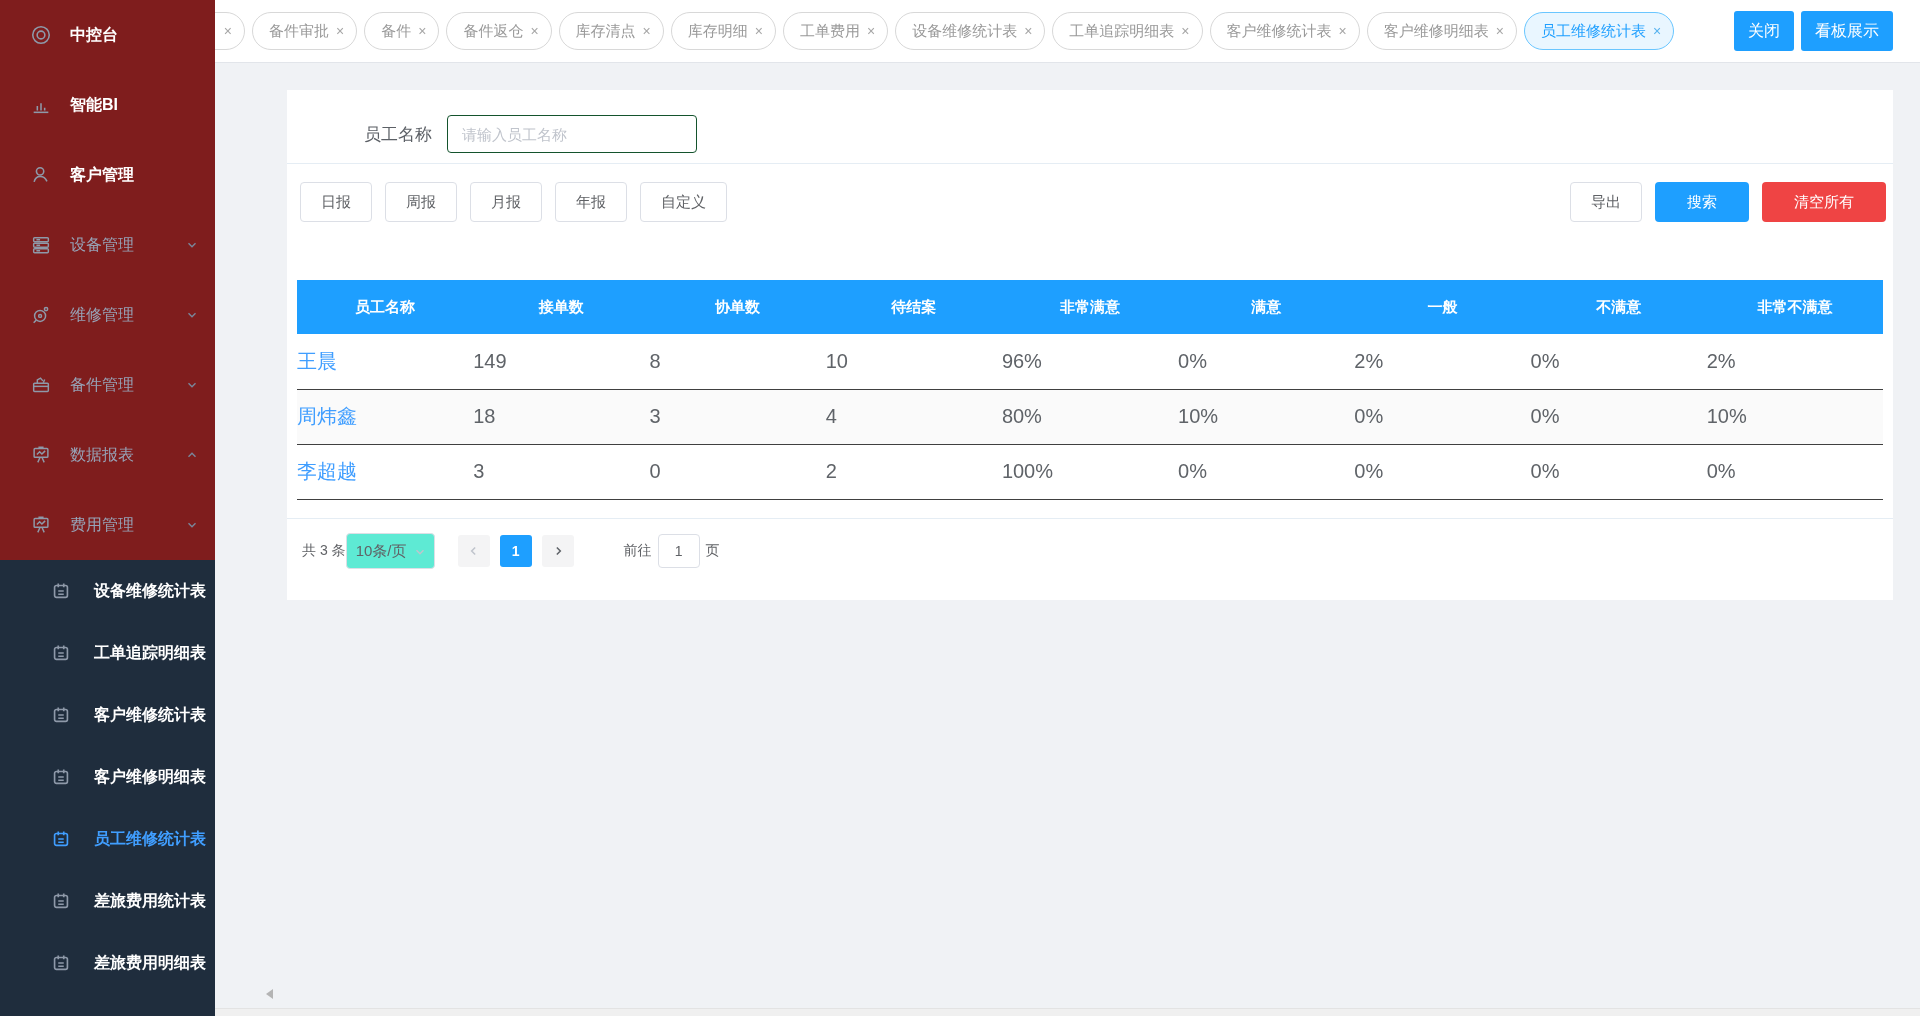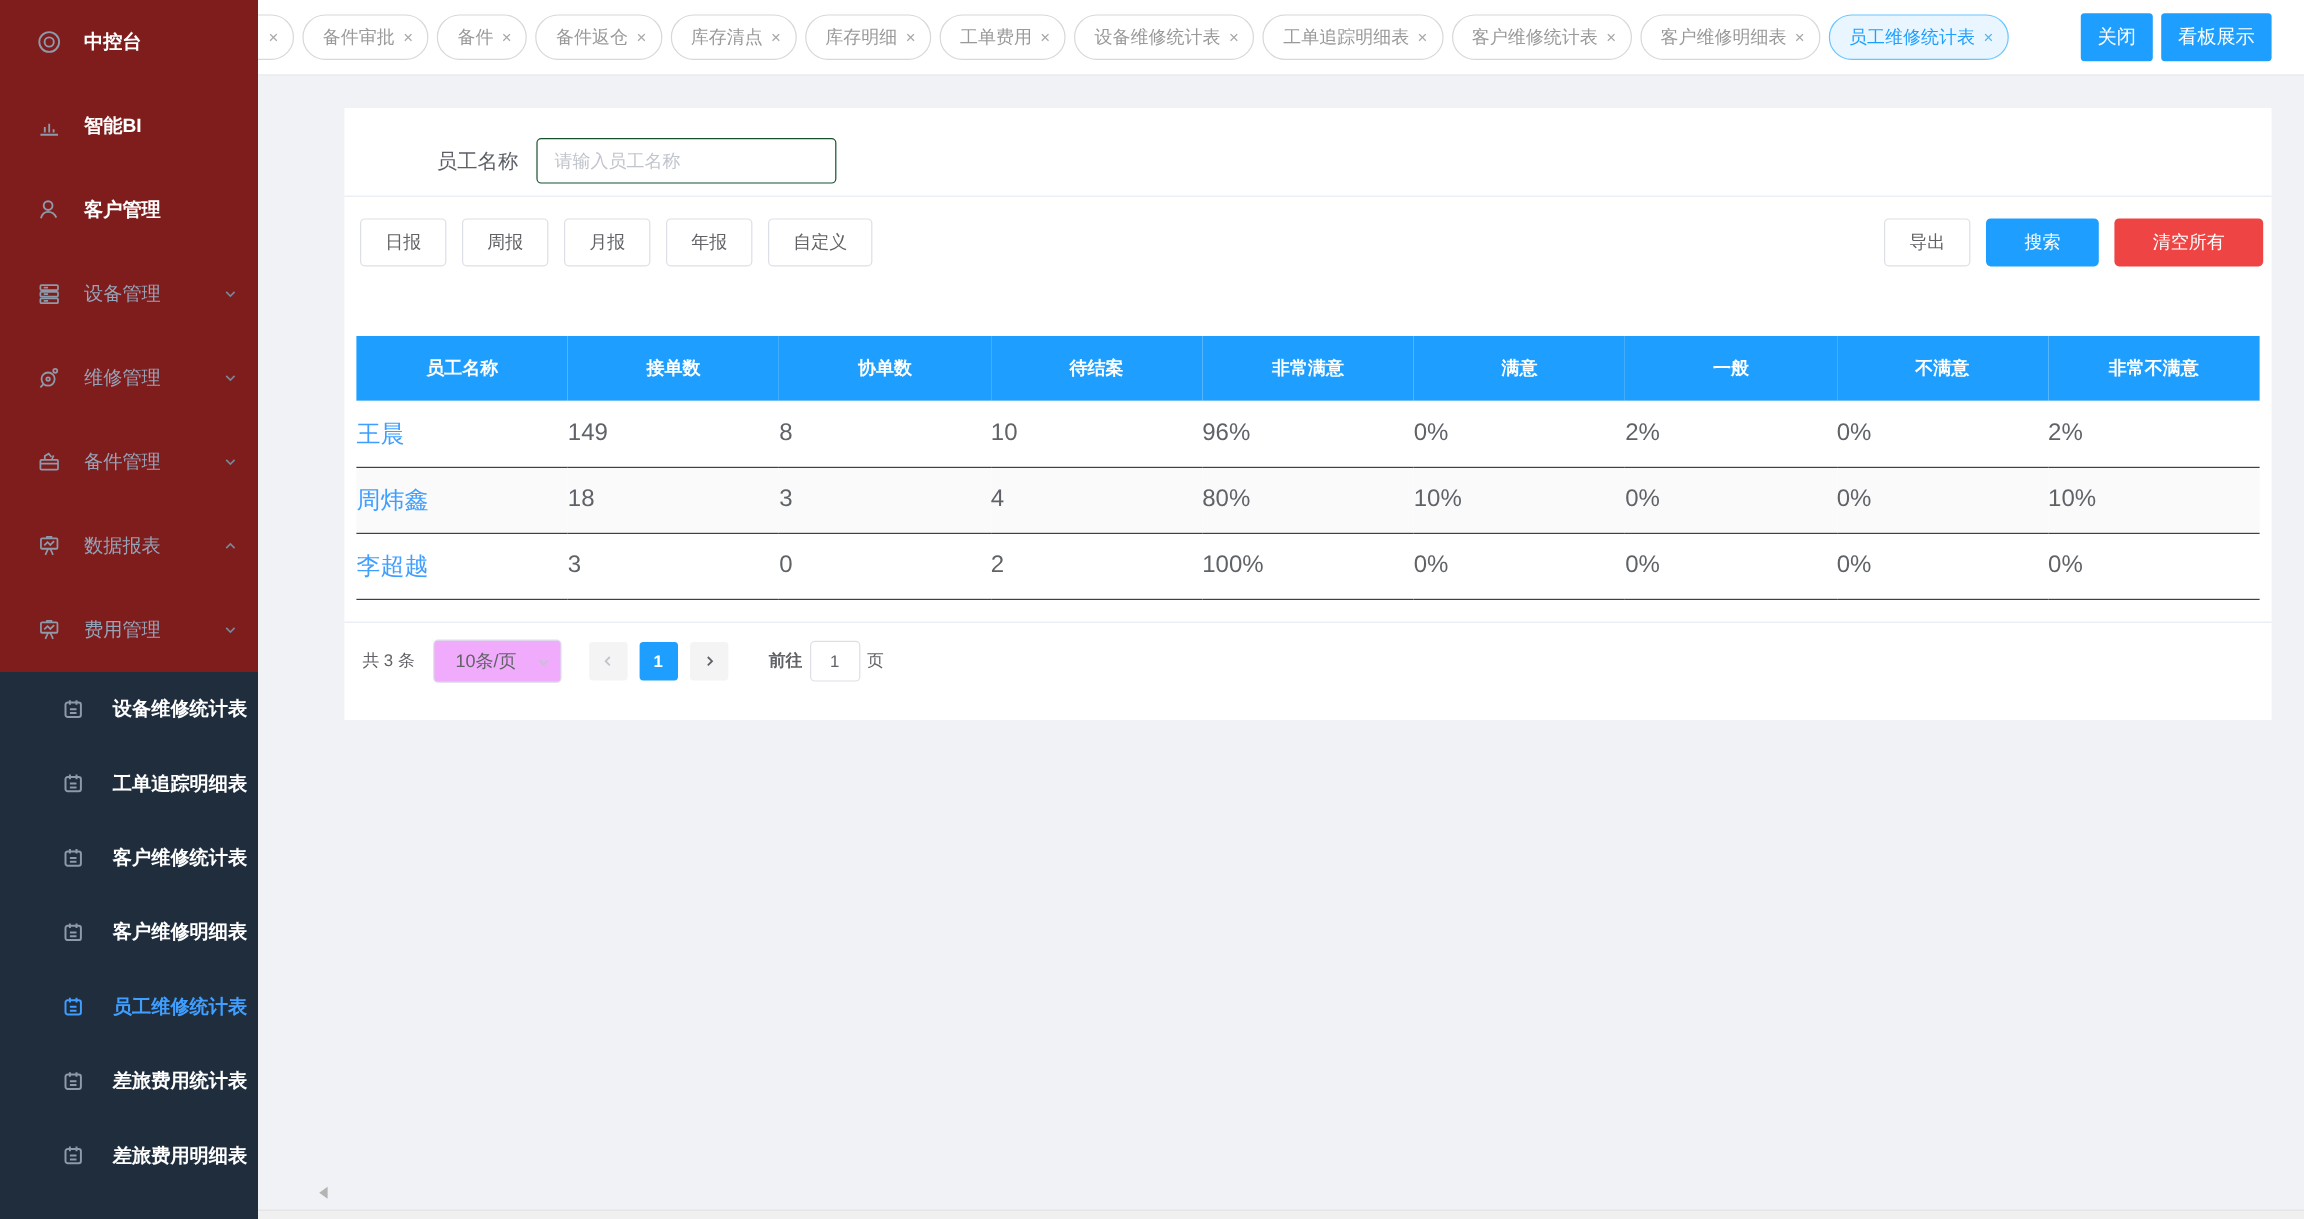--- a/index.html
+++ b/index.html
@@ -58,32 +58,32 @@
   thead th { height:54px; background:#1e9fff; color:#ffffff; font-size:15px; font-weight:700; text-align:center; }
   tbody td { height:55px; font-size:20px; color:#5f6368; text-align:left; border-bottom:1px solid #404040; background:#fff; }
   tbody tr.striped td { background:#fafafa; }
   td.name { color:#409eff; cursor:pointer; }
 
   .divider2 { position:absolute; top:428px; left:0; right:0; border-top:1px solid #e5edf4; }
 
   
   .pager { position:absolute; top:443px; left:15px; height:36px; display:flex; align-items:center;
            font-size:14px; color:#606266; }
-  .pg-total { margin-right:15px; }
-  .pg-select { position:relative; width:107px; height:36px; border:1px solid #dcdfe6; border-radius:4px;
+  .pg-total { }
+  .pg-select { position:relative; width:89px; height:36px; border:1px solid #dcdfe6; border-radius:4px;
                display:flex; align-items:center; justify-content:center; font-size:15px; color:#606266;
-               padding-right:18px; cursor:pointer; background:#f0abfc; }
+               padding-right:18px; cursor:pointer; background:#5eead4; }
   .pg-select .sel-arrow { position:absolute; right:7px; top:11px; width:14px; height:14px; color:#c0c4cc; }
   .pg-btn { width:32px; height:32px; border-radius:3px; background:#f4f4f5; display:flex; align-items:center;
             justify-content:center; cursor:pointer; }
   .pg-prev { margin-left:23px; color:#c0c4cc; }
   .pg-page { width:32px; height:32px; border-radius:3px; background:#1e9fff; color:#fff; font-weight:700;
              display:flex; align-items:center; justify-content:center; margin-left:10px; cursor:pointer; }
   .pg-next { margin-left:10px; color:#5f6368; }
-  .pg-goto { margin-left:34px;font-weight:bold; }
+  .pg-goto { margin-left:50px; }
   .pg-input { width:42px; height:34px; margin:0 6px; border:1px solid #dcdfe6; border-radius:4px;
               text-align:center; font-size:14px; color:#606266; font-family:inherit; outline:none; }
 
   
   .hscroll { position:absolute; left:215px; right:0; top:1008px; height:8px; background:#f0f0f0; border-top:1px solid #e3e3e3; }
   .hscroll-arrow { position:absolute; left:266px; top:989px; width:0; height:0;
                    border-top:5px solid transparent; border-bottom:5px solid transparent; border-right:7px solid #b4b4b4; cursor:pointer; }
   svg { display:block; }
 </style>
 </head>

